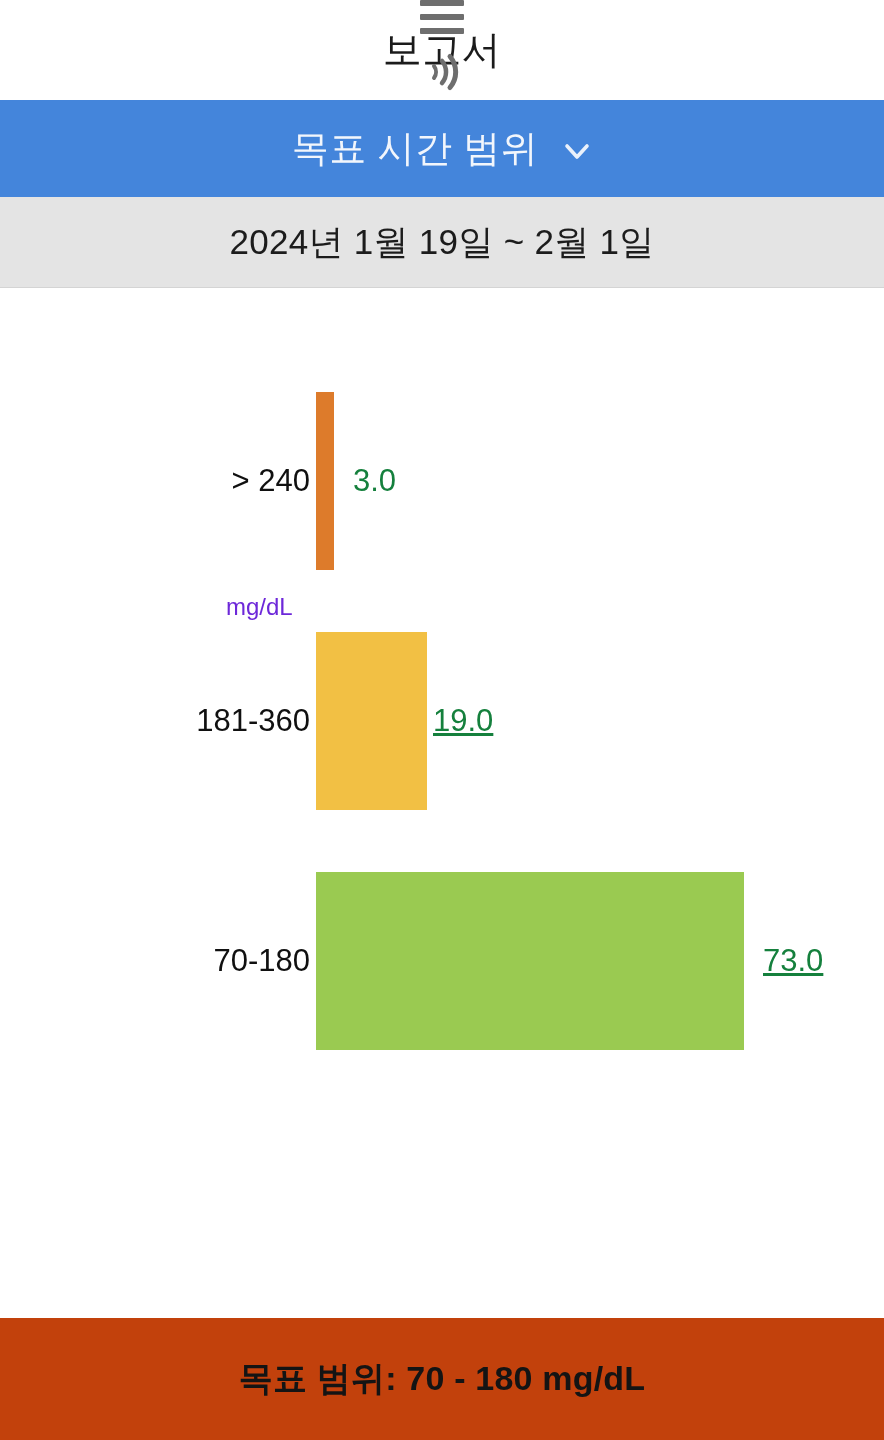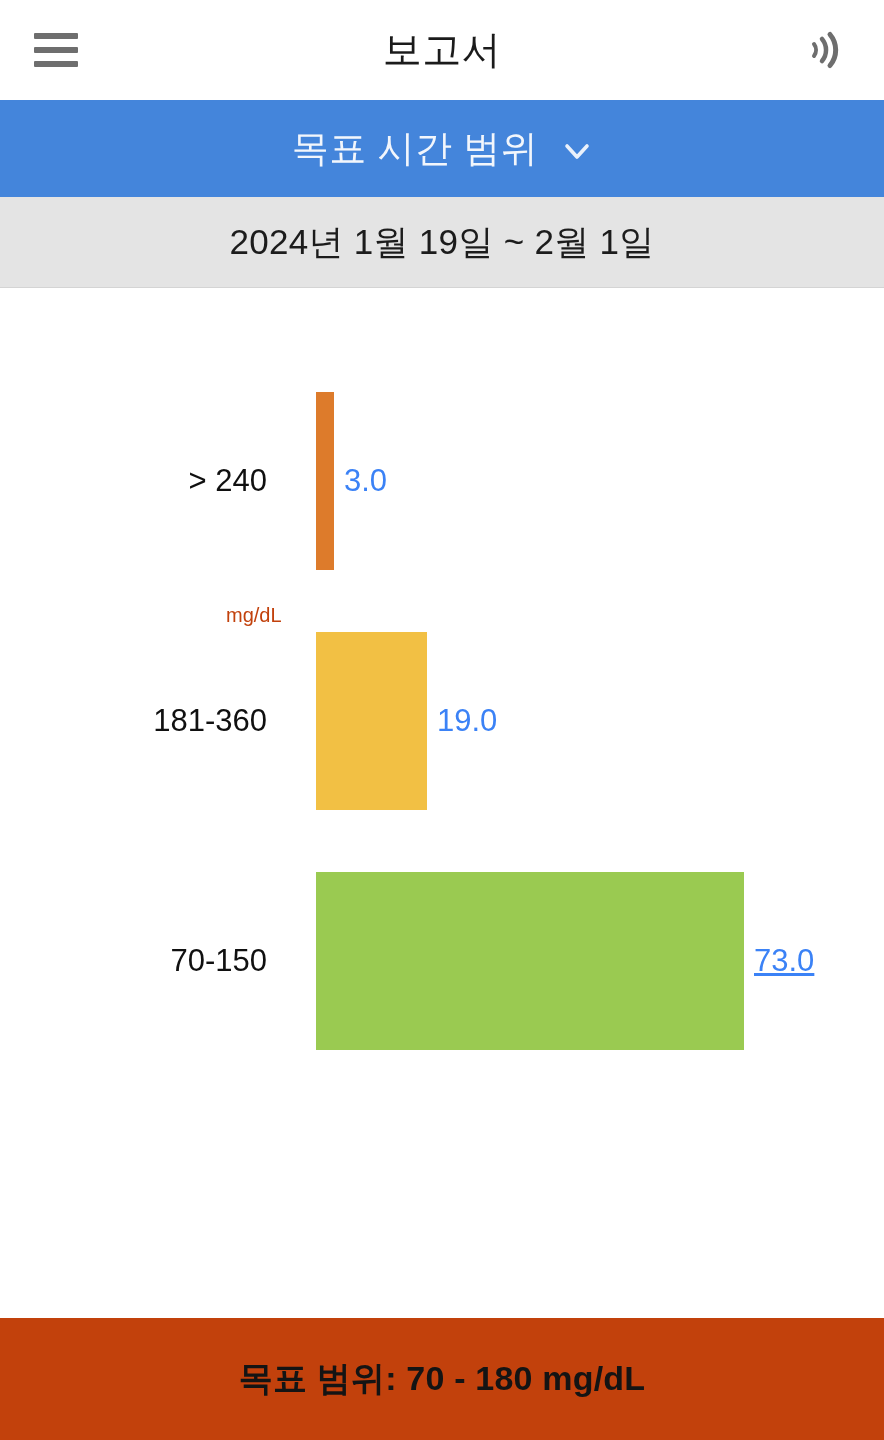--- a/index.html
+++ b/index.html
@@ -19,20 +19,21 @@
   
   .appbar {
     height: 100px;
     background: #ffffff;
     display: flex;
     align-items: center;
     justify-content: space-between;
     padding: 0 34px;
     box-sizing: border-box;
     position: relative;
+    flex-direction: column;
   }
   .hamburger {
     width: 44px;
     height: 34px;
     display: flex;
     flex-direction: column;
     justify-content: space-between;
     cursor: pointer;
     flex: 0 0 auto;
   }
@@ -106,58 +107,58 @@
 
   
   .chart {
     position: relative;
     height: 1070px;
     background: #ffffff;
   }
   .unit-label {
     position: absolute;
     left: 226px;
-    top: 316px;
-    font-size: 20px;
-    color: #c2410c;
+    top: 305px;
+    font-size: 24px;
+    color: #6d28d9;
   }
   .bar-rows {
     position: absolute;
     left: 0;
     right: 0;
     top: 104px;
   }
   .bar-row {
     position: relative;
     height: 178px;
     margin-bottom: 62px;
   }
   .cat-label {
     position: absolute;
-    right: 617px;          
+    right: 574px;          
     top: 50%;
     transform: translateY(-50%);
     font-size: 31px;
     color: #101010;
     white-space: nowrap;
   }
   .bar {
     position: absolute;
     left: 316px;
     top: 0;
     height: 100%;
   }
   .val-label {
     position: absolute;
     top: 50%;
     transform: translateY(-50%);
     font-size: 31px;
-    color: #3b82f6;
+    color: #15803d;
     white-space: nowrap;
-    margin-left: 10px;
+    margin-left: 19px;
   }
 
   
   .footer {
     position: absolute;
     left: 0;
     right: 0;
     bottom: 0;
     height: 122px;
     display: flex;
@@ -212,24 +213,24 @@
   <div class="unit-label">mg/dL</div>
   <div class="bar-rows">
       <div class="bar-row">
         <div class="cat-label">&gt; 240</div>
         <div class="bar" style="width: 18px; background: rgb(221, 123, 43);"></div>
         <div class="val-label" style="left: 334px;">3.0</div>
       </div>
       <div class="bar-row">
         <div class="cat-label">181-360</div>
         <div class="bar" style="width: 111px; background: rgb(242, 192, 68);"></div>
-        <div class="val-label" style="left: 427px;">19.0</div>
+        <div class="val-label" style="left: 414px; text-decoration: underline;">19.0</div>
       </div>
       <div class="bar-row">
-        <div class="cat-label">70-150</div>
+        <div class="cat-label">70-180</div>
         <div class="bar" style="width: 428px; background: rgb(154, 202, 81);"></div>
         <div class="val-label" style="left: 744px; text-decoration: underline;">73.0</div>
       </div>
     </div>
 </div>
 
 <div class="footer">
   <span class="footer-text">목표 범위: 70 - 180 mg/dL</span>
 </div>
 

